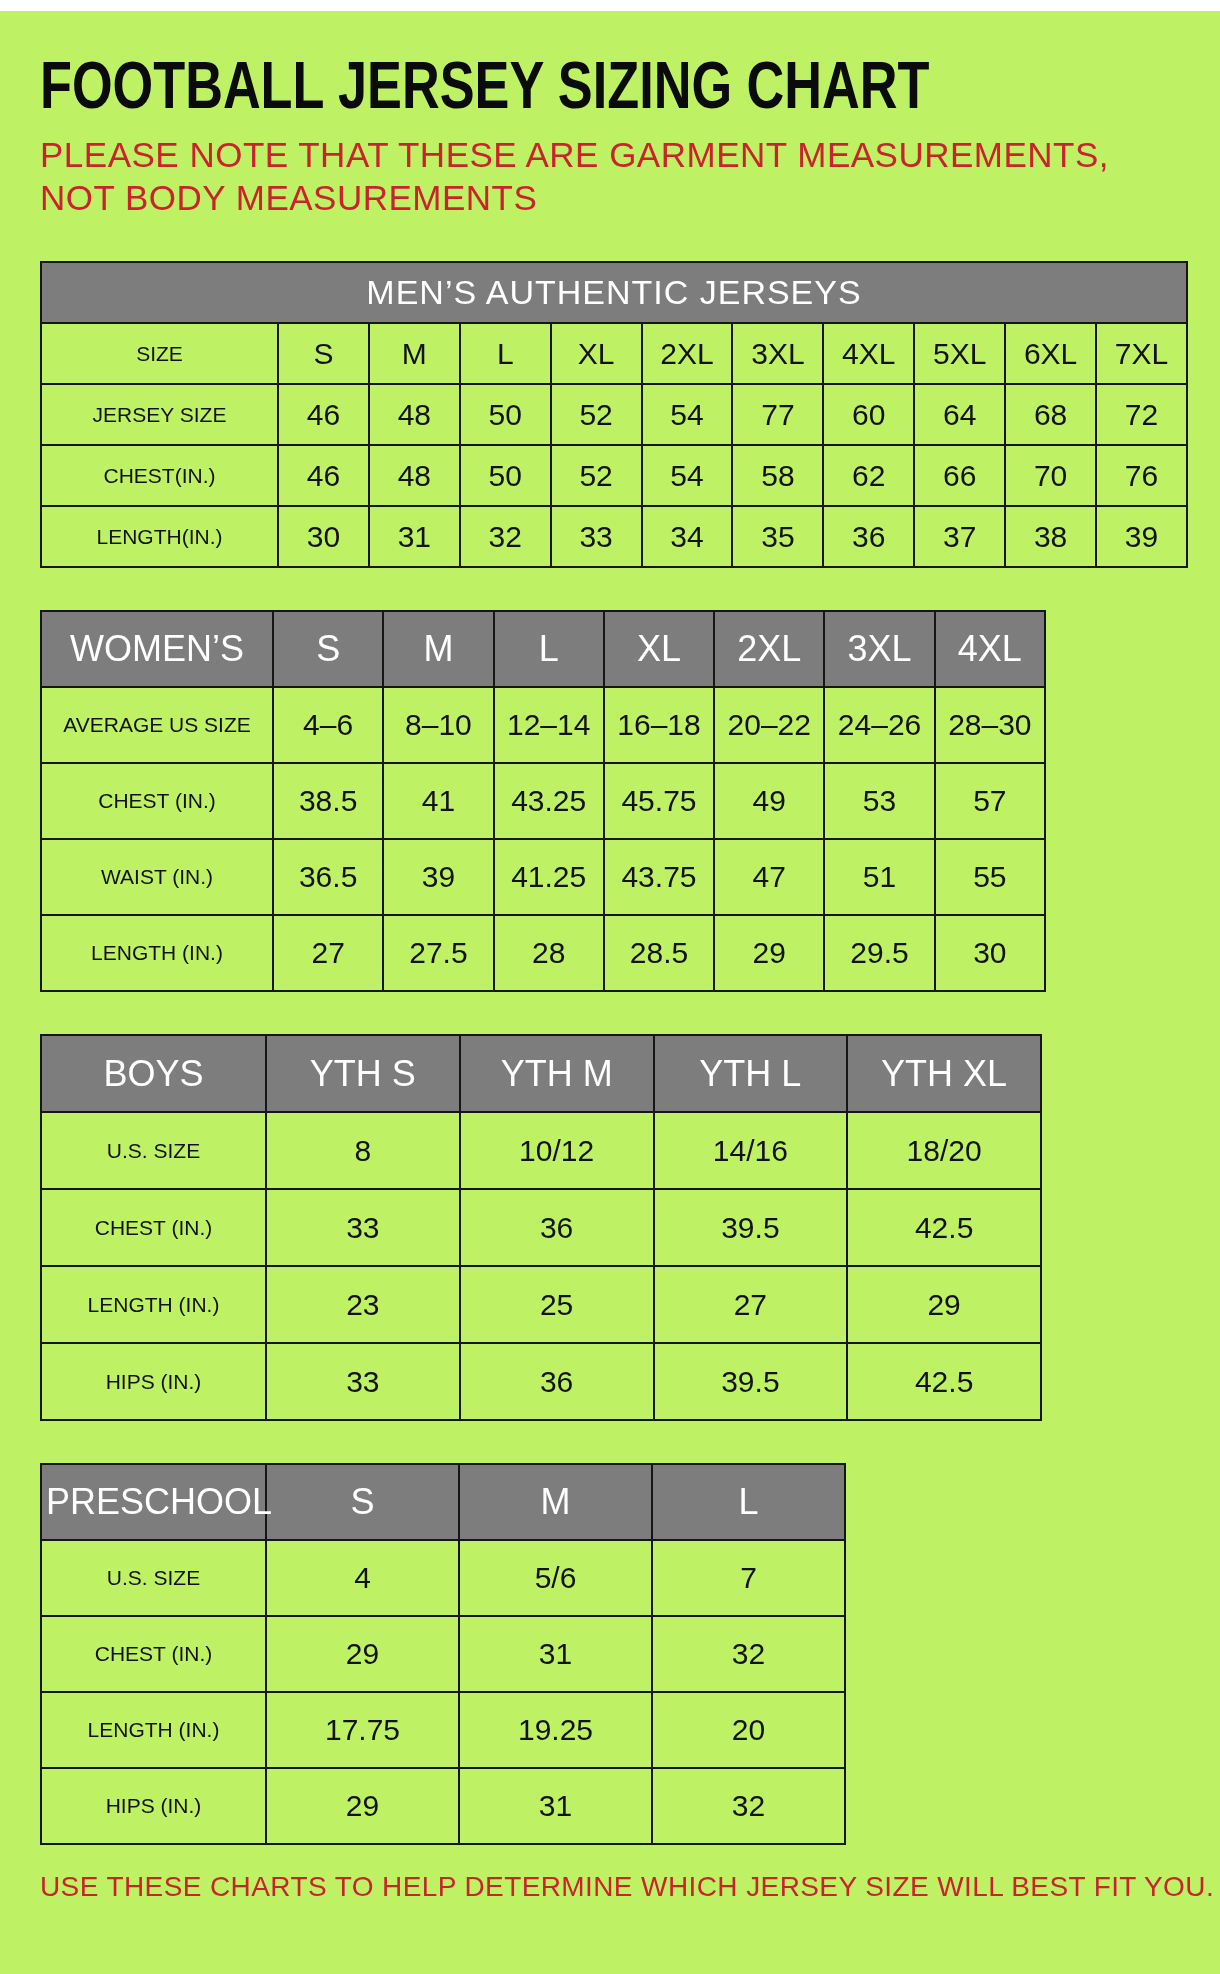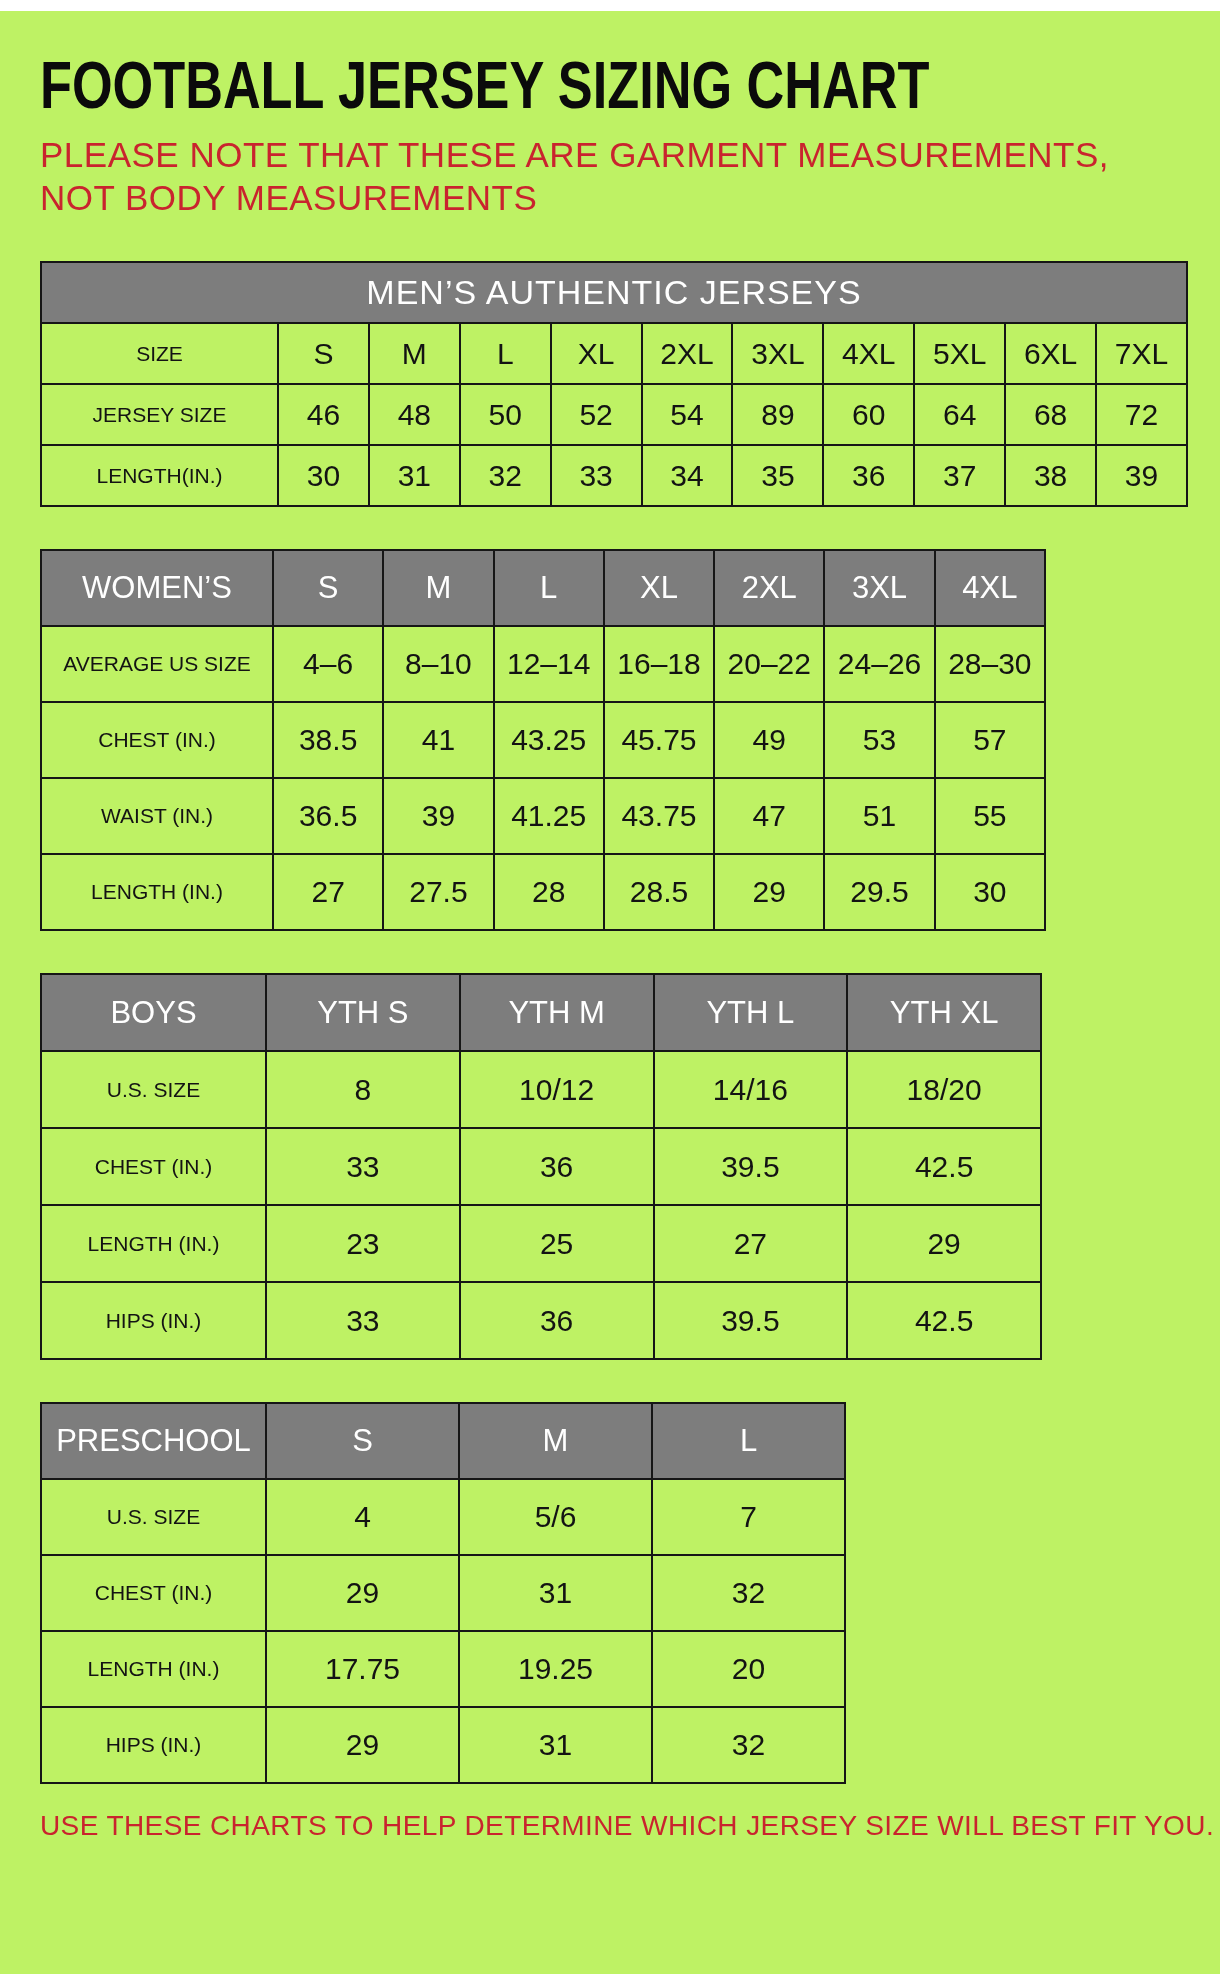--- a/index.html
+++ b/index.html
@@ -48,21 +48,21 @@
     vertical-align: middle;
     font-weight: 400;
     color: #131313;
     font-size: 30px;
     padding: 2px 4px;
     box-sizing: border-box;
   }
   table.sz th.band {
     background: #7d7d7d;
     color: #ffffff;
-    font-size: 31px;
+    font-size: 36px;
     font-weight: 400;
   }
   table.sz th.band.table-span-title {
     font-size: 34px;
     letter-spacing: 1px;
   }
   table.sz td.label-cell {
     font-size: 21px;
     line-height: 1.15;
   }
@@ -121,25 +121,38 @@
           <td>6XL</td>
           <td>7XL</td>
         </tr>
         <tr>
           <td class="label-cell">JERSEY SIZE</td>
           <td>46</td>
           <td>48</td>
           <td>50</td>
           <td>52</td>
           <td>54</td>
-          <td>89</td>
+          <td>77</td>
           <td>60</td>
           <td>64</td>
           <td>68</td>
           <td>72</td>
+        </tr>
+        <tr>
+          <td class="label-cell">CHEST(IN.)</td>
+          <td>46</td>
+          <td>48</td>
+          <td>50</td>
+          <td>52</td>
+          <td>54</td>
+          <td>58</td>
+          <td>62</td>
+          <td>66</td>
+          <td>70</td>
+          <td>76</td>
         </tr>
         <tr>
           <td class="label-cell">LENGTH(IN.)</td>
           <td>30</td>
           <td>31</td>
           <td>32</td>
           <td>33</td>
           <td>34</td>
           <td>35</td>
           <td>36</td>

